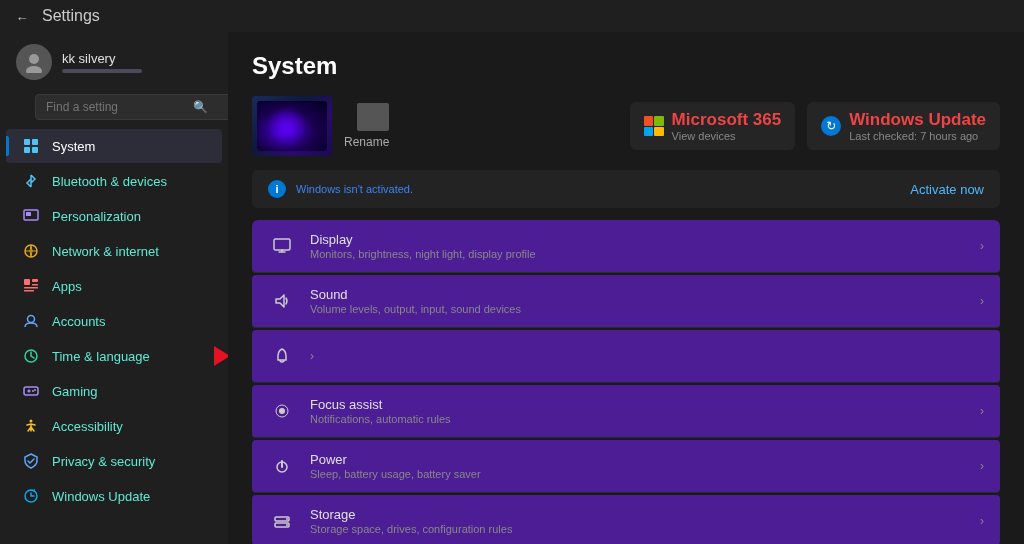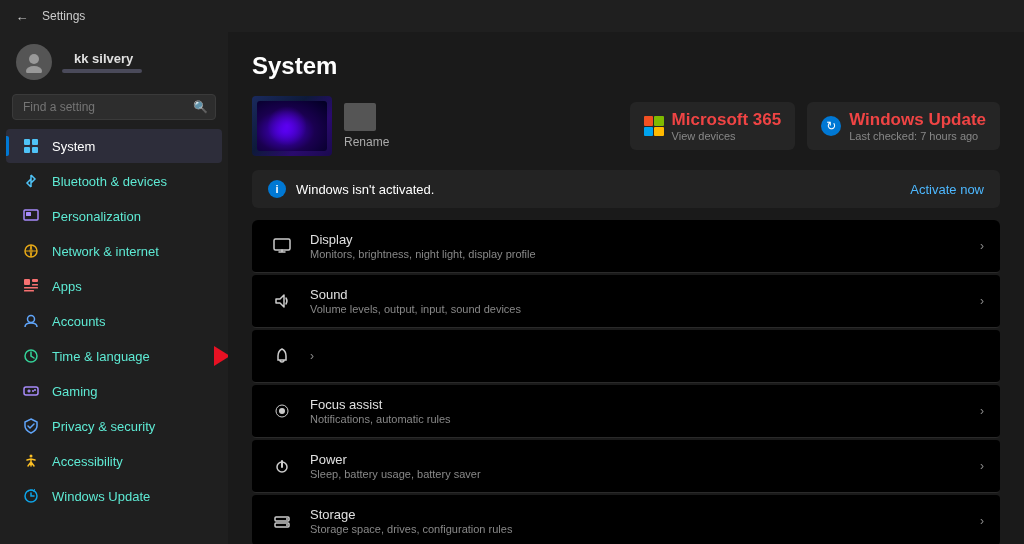--- a/index.html
+++ b/index.html
@@ -29,21 +29,21 @@
       height: 20px;
       display: flex;
       align-items: center;
       justify-content: center;
       color: #ccc;
       cursor: pointer;
       margin-right: 10px;
     }
     .titlebar-title {
       color: #ccc;
-      font-size: 12px;
+      font-size: 16px;
     }
 
     
     .main-layout {
       display: flex;
       flex: 1;
       overflow: hidden;
     }
 
     
@@ -75,22 +75,21 @@
       font-size: 18px;
       flex-shrink: 0;
     }
     .user-info {
       display: flex;
       flex-direction: column;
     }
     .user-name {
       font-size: 13px;
       color: #e0e0e0;
-      font-weight: 700;
-      margin-left: 12px;
+      font-weight: 400;
     }
     .user-bar {
       width: 80px;
       height: 4px;
       background: #4a4a5a;
       border-radius: 2px;
       margin-top: 3px;
     }
 
     .search-box {
@@ -99,20 +98,21 @@
     }
     .search-box input {
       width: 100%;
       background: #2d2d2d;
       border: 1px solid #3a3a3a;
       border-radius: 4px;
       color: #bbb;
       padding: 5px 30px 5px 10px;
       font-size: 12px;
       outline: none;
+      margin-left: 23px;
     }
     .search-box .search-icon {
       position: absolute;
       right: 8px;
       top: 50%;
       transform: translateY(-50%);
       color: #888;
       font-size: 12px;
     }
 
@@ -212,21 +212,21 @@
       width: 40px;
       height: 40px;
       background: radial-gradient(circle, rgba(100,0,255,0.8) 0%, transparent 70%);
       top: 5px;
       left: 10px;
     }
 
     .pc-icon-rename {
       display: flex;
       flex-direction: column;
-      align-items: flex-start;
+      align-items: flex-end;
       gap: 4px;
     }
     .pc-box {
       width: 32px;
       height: 28px;
       background: #555;
       border-radius: 2px;
     }
     .rename-label {
       font-size: 12px;
@@ -286,35 +286,35 @@
       border-radius: 50%;
       background: #0078d4;
       display: flex;
       align-items: center;
       justify-content: center;
       color: white;
       font-size: 11px;
       font-weight: bold;
       flex-shrink: 0;
     }
-    .activation-text { flex: 1; font-size: 13px; color: #ffffff; }
+    .activation-text { flex: 1; font-size: 11px; color: #3b82f6; }
     .activate-link {
       color: #4db8ff;
       font-size: 13px;
       cursor: pointer;
       text-decoration: none;
     }
 
     
     .settings-list { display: flex; flex-direction: column; gap: 2px; }
     .settings-item {
       display: flex;
       align-items: center;
       padding: 12px 16px;
-      background: #000000;
+      background: #4c1d95;
       border-radius: 4px;
       cursor: pointer;
       gap: 14px;
       border-bottom: 1px solid #2a2a2a;
     }
     .settings-item:first-child { border-radius: 6px 6px 4px 4px; }
     .settings-item:last-child { border-radius: 4px 4px 6px 6px; border-bottom: none; }
     .settings-item-icon {
       width: 28px;
       height: 28px;
@@ -442,34 +442,34 @@
               <path d="M5 8 H7 M6 7 V9" stroke="#a78bfa" stroke-width="1.5" stroke-linecap="round"></path>
               <circle cx="10" cy="8" r="1" fill="#a78bfa"></circle>
               <circle cx="12" cy="7" r="1" fill="#a78bfa"></circle>
             </svg>
           </div>
           <span class="nav-label">Gaming</span>
         </div>
         <div class="nav-item">
           <div class="nav-icon">
             <svg width="16" height="16" viewBox="0 0 16 16" fill="none">
+              <circle cx="8" cy="3" r="1.5" fill="#fbbf24"></circle>
+              <path d="M4 7 L8 6 L12 7 M8 6 L8 13 M8 9 L5 13 M8 9 L11 13" stroke="#fbbf24" stroke-width="1.5" stroke-linecap="round"></path>
+            </svg>
+          </div>
+          <span class="nav-label">Accessibility</span>
+        </div>
+        <div class="nav-item">
+          <div class="nav-icon">
+            <svg width="16" height="16" viewBox="0 0 16 16" fill="none">
               <path d="M8 1 L14 4 L14 8 Q14 12 8 15 Q2 12 2 8 L2 4 Z" fill="none" stroke="#60a5fa" stroke-width="1.5"></path>
               <path d="M5 8 L7 10 L11 6" stroke="#60a5fa" stroke-width="1.5" stroke-linecap="round"></path>
             </svg>
           </div>
           <span class="nav-label">Privacy &amp; security</span>
-        </div>
-        <div class="nav-item">
-          <div class="nav-icon">
-            <svg width="16" height="16" viewBox="0 0 16 16" fill="none">
-              <circle cx="8" cy="3" r="1.5" fill="#fbbf24"></circle>
-              <path d="M4 7 L8 6 L12 7 M8 6 L8 13 M8 9 L5 13 M8 9 L11 13" stroke="#fbbf24" stroke-width="1.5" stroke-linecap="round"></path>
-            </svg>
-          </div>
-          <span class="nav-label">Accessibility</span>
         </div>
         <div class="nav-item">
           <div class="nav-icon">
             <svg width="16" height="16" viewBox="0 0 16 16" fill="none">
               <circle cx="8" cy="8" r="6" stroke="#0ea5e9" stroke-width="1.5" fill="none"></circle>
               <path d="M8 5 L8 8 L11 8" stroke="#0ea5e9" stroke-width="1.5" stroke-linecap="round"></path>
               <path d="M5 3 Q8 1 11 3" stroke="#0ea5e9" stroke-width="1" fill="none"></path>
               <path d="M11 3 L11.5 1.5 M11 3 L9.5 2" stroke="#0ea5e9" stroke-width="1" stroke-linecap="round"></path>
             </svg>
           </div>

